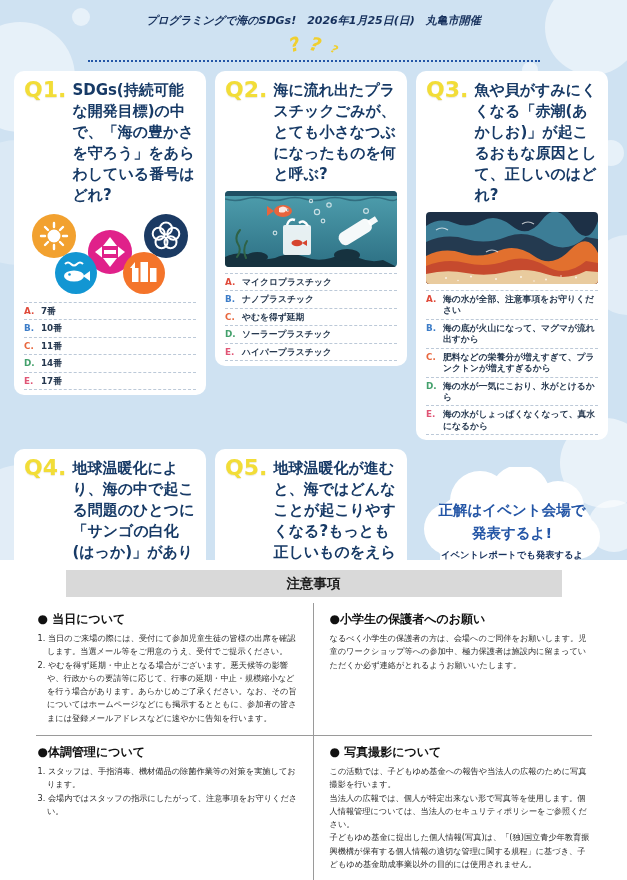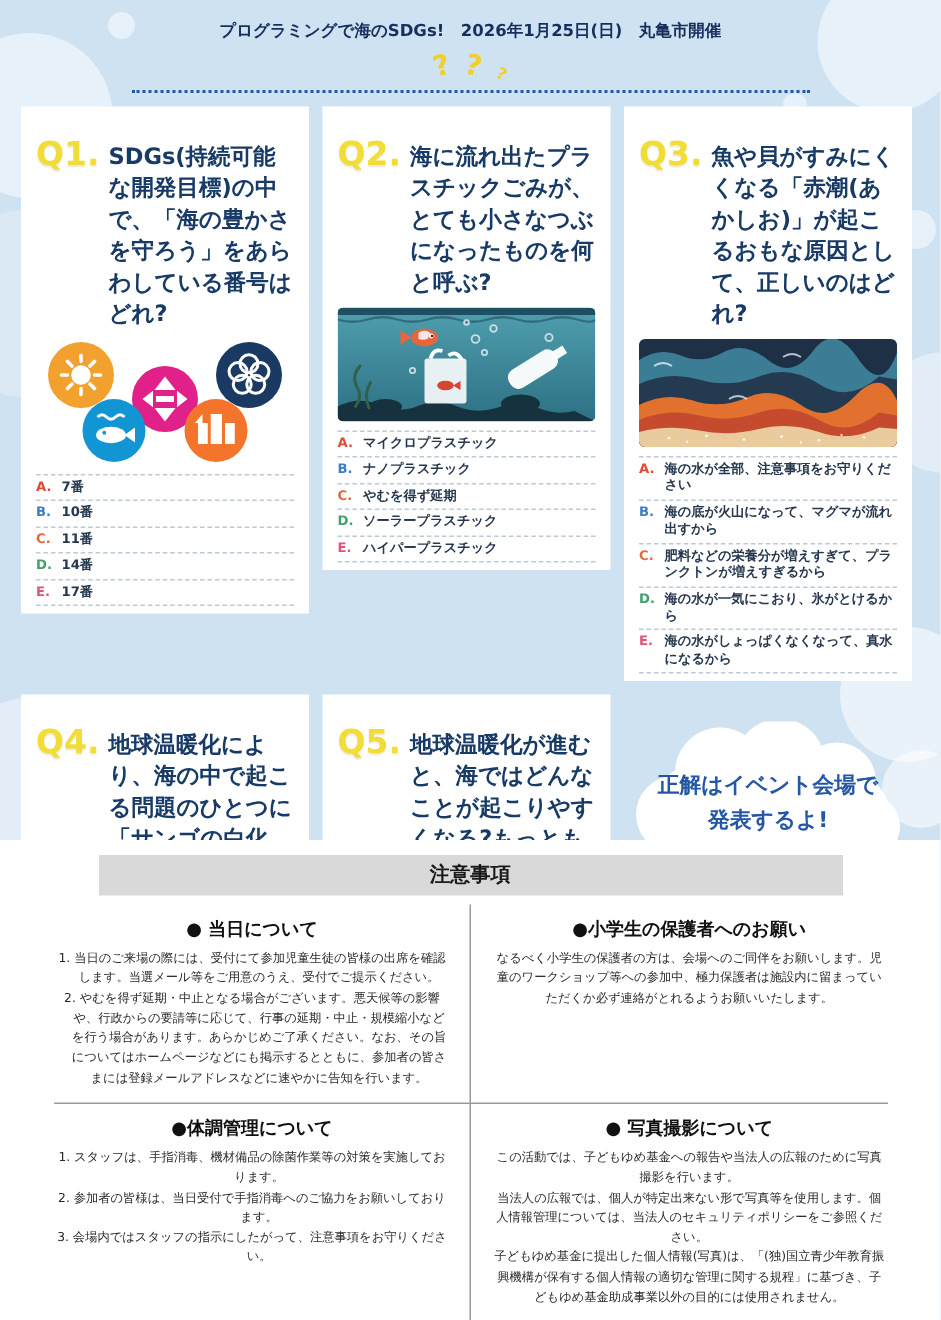--- a/index.html
+++ b/index.html
@@ -2,31 +2,31 @@
 <html><head>
 <meta charset="utf-8">
 <style>
   html,body{margin:0;padding:0;background:#eef3f8;}
   *{box-sizing:border-box;}
   .page{position:relative;width:627px;height:880px;background:#ffffff;overflow:hidden;
         font-family:"DejaVu Sans","Liberation Sans",sans-serif;}
   
   .quiz-zone{position:relative;width:627px;height:560px;background:#cfe2f2;overflow:hidden;}
   .bub{position:absolute;border-radius:50%;background:rgba(255,255,255,.5);z-index:0;}
-  .z1{position:relative;z-index:1;}
+  .z1{position:relative;z-index:1;font-style:italic;}
   .top-header{padding-top:13px;text-align:center;font-size:11px;font-weight:700;color:#16305c;}
   .title-row{display:flex;justify-content:center;align-items:flex-start;gap:10px;margin-top:5px;}
   .main-title{font-size:21px;font-weight:800;color:#2456a6;letter-spacing:.5px;line-height:1.1;}
   .qmark{color:#f0cf2e;font-weight:800;font-size:19px;display:inline-block;transform:rotate(-16deg);}
   .qmark.r1{transform:rotate(14deg);}
   .qmark.sm{font-size:11px;transform:rotate(26deg);margin-top:10px;}
   .dotted{width:452px;margin:4px auto 9px;height:0;border-bottom:2.5px dotted #2456a6;}
   .row{display:flex;align-items:flex-start;gap:9px;padding:0 14px;position:relative;z-index:1;}
   .row2{margin-top:9px;}
-  .card{flex:0 0 192px;width:192px;background:#fff;border-radius:0;padding:23px 10px 5px;}
+  .card{flex:0 0 192px;width:192px;background:#fff;border-radius:10px;padding:9px 10px 5px;}
   .card-head{display:flex;gap:6px;align-items:flex-start;}
   .qlabel{font-size:22px;font-weight:800;color:#f2dd37;line-height:.95;flex:0 0 auto;
           text-shadow:0 1px 1px rgba(120,100,0,.15);}
   .qtext{margin:0;font-size:15px;font-weight:700;color:#173a66;line-height:1.4;}
   .qimg{margin-top:6px;border-radius:4px;overflow:hidden;}
   .qimg svg{display:block;width:100%;height:auto;}
   .answers{list-style:none;margin:6px 0 0;padding:0;border-top:1px dashed #bcc9d8;}
   .answers li{display:flex;gap:4px;padding:3px 0 2px;border-bottom:1px dashed #bcc9d8;
               font-size:8.8px;font-weight:700;color:#26384f;line-height:1.3;}
   .letter{flex:0 0 13px;}
@@ -37,21 +37,21 @@
   .bubble-text{position:absolute;top:32px;left:0;right:0;text-align:center;}
   .bl1,.bl2{font-size:14.5px;font-weight:800;color:#2456a6;line-height:1.55;}
   .bl3{font-size:9.3px;font-weight:700;color:#16305c;margin-top:5px;}
   .characters{margin-top:2px;}
   .characters svg{display:block;width:100%;height:auto;}
   
   .notes-zone{position:relative;width:627px;padding-top:10px;background:#fff;}
   .notes-bar{width:496px;height:27px;margin:0 auto;background:#d9d9d9;text-align:center;
              line-height:27px;font-size:13.5px;font-weight:800;color:#1a1a1a;}
   .notes-grid{width:556px;margin:6px auto 0;display:grid;grid-template-columns:1fr 1fr;}
-  .ncell{padding:8px 14px 10px 2px;min-height:118px;text-align:center;}
+  .ncell{padding:8px 14px 10px 2px;min-height:118px;}
   .ncell.rightcol{padding:8px 2px 10px 16px;}
   .ncell.topline{border-bottom:1px solid #9a9a9a;}
   .ncell.leftline{border-right:1px solid #9a9a9a;}
   .ncell h3{margin:0 0 4px;font-size:12px;font-weight:800;color:#111;}
   .ncell p{margin:0;font-size:8.2px;line-height:1.62;color:#2a2a2a;}
   .hang{padding-left:1.15em;text-indent:-1.15em;}
 </style>
 </head>
 <body>
 
@@ -483,21 +483,20 @@
         <p class="hang">1. 当日のご来場の際には、受付にて参加児童生徒の皆様の出席を確認します。当選メール等をご用意のうえ、受付でご提示ください。</p>
         <p class="hang">2. やむを得ず延期・中止となる場合がございます。悪天候等の影響や、行政からの要請等に応じて、行事の延期・中止・規模縮小などを行う場合があります。あらかじめご了承ください。なお、その旨についてはホームページなどにも掲示するとともに、参加者の皆さまには登録メールアドレスなどに速やかに告知を行います。</p>
       </div>
       <div class="ncell rightcol topline">
         <h3>●小学生の保護者へのお願い</h3>
         <p>なるべく小学生の保護者の方は、会場へのご同伴をお願いします。児童のワークショップ等への参加中、極力保護者は施設内に留まっていただくか必ず連絡がとれるようお願いいたします。</p>
       </div>
       <div class="ncell leftline">
         <h3>●体調管理について</h3>
         <p class="hang">1. スタッフは、手指消毒、機材備品の除菌作業等の対策を実施しております。</p>
-        <p class="hang">2. 参加者の皆様は、当日受付で手指消毒へのご協力をお願いしております。</p>
         <p class="hang">3. 会場内ではスタッフの指示にしたがって、注意事項をお守りください。</p>
       </div>
       <div class="ncell rightcol">
         <h3>● 写真撮影について</h3>
         <p>この活動では、子どもゆめ基金への報告や当法人の広報のために写真撮影を行います。</p>
         <p>当法人の広報では、個人が特定出来ない形で写真等を使用します。個人情報管理については、当法人のセキュリティポリシーをご参照ください。</p>
         <p>子どもゆめ基金に提出した個人情報(写真)は、「(独)国立青少年教育振興機構が保有する個人情報の適切な管理に関する規程」に基づき、子どもゆめ基金助成事業以外の目的には使用されません。</p>
       </div>
     </div>
 

